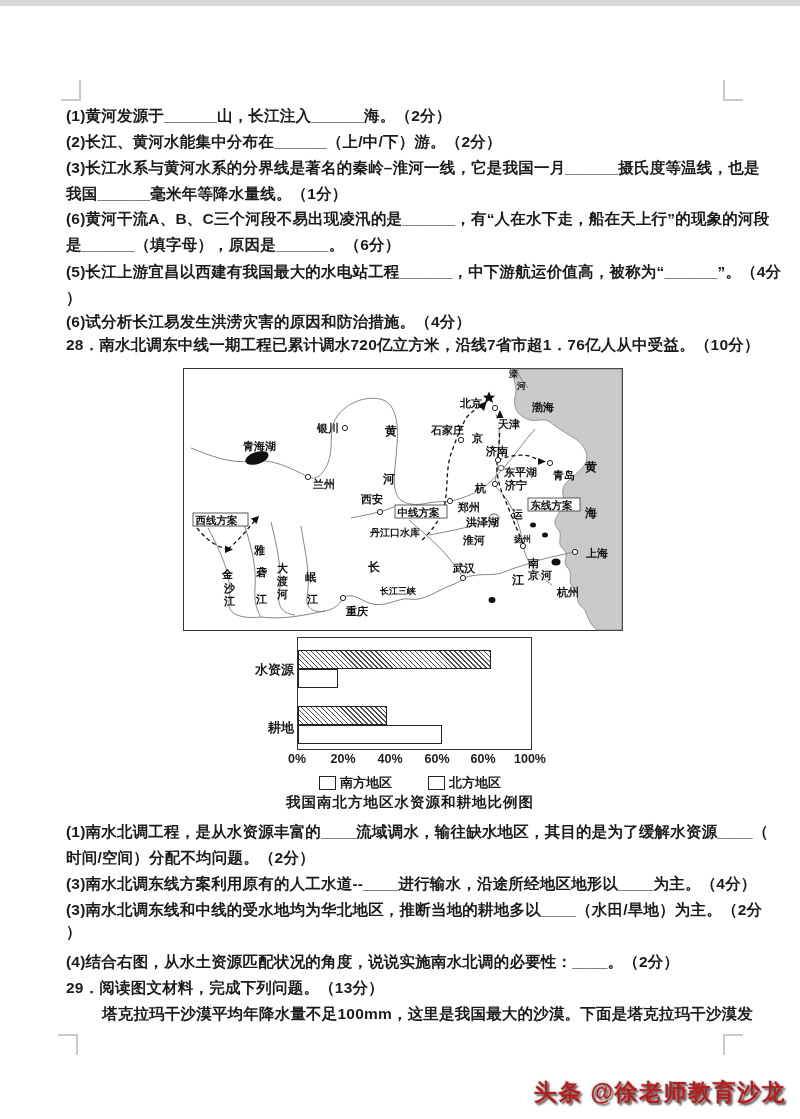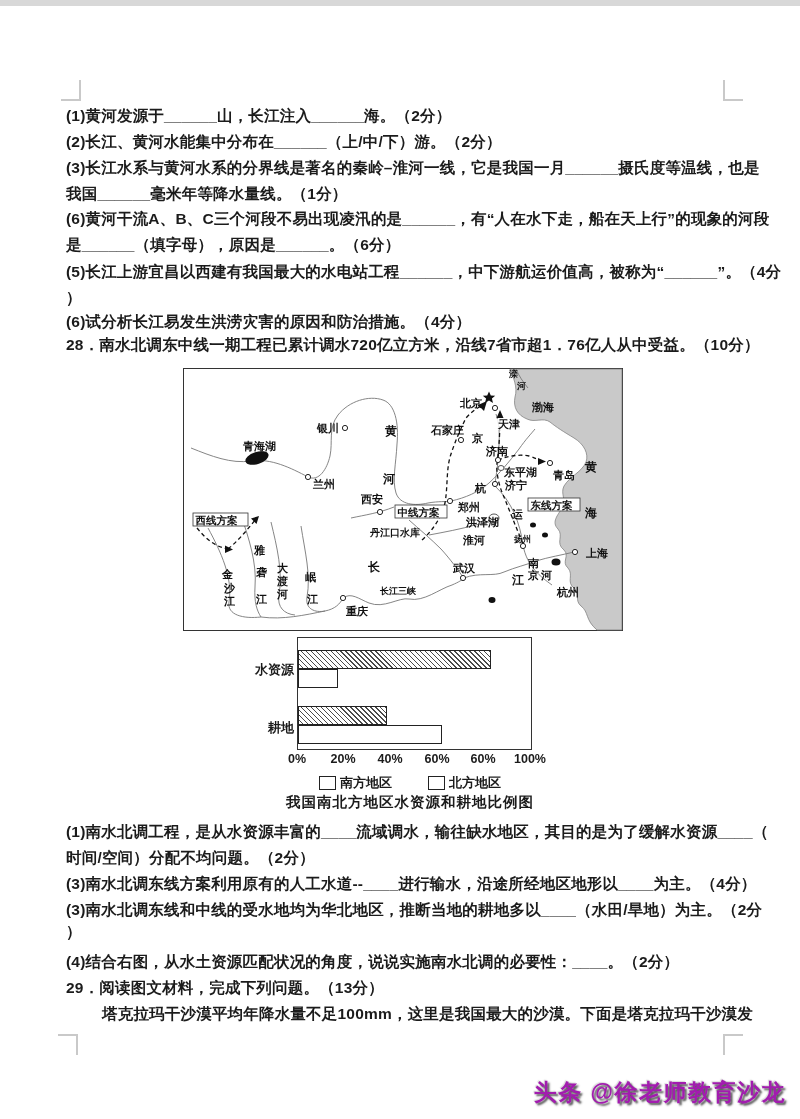--- a/index.html
+++ b/index.html
@@ -18,21 +18,21 @@
   .chartwrap{position:absolute;left:250px;top:634px;width:320px;height:180px;font-weight:600;color:#1b1b1b;}
   .plot{position:absolute;left:47px;top:3px;width:233px;height:111px;border:1px solid #333;background:#fff;}
   .bar{position:absolute;left:0;border:1px solid #222;box-sizing:border-box;background:#fff;height:19px;}
   .hatched{background:repeating-linear-gradient(45deg,#ffffff 0px,#ffffff 2.5px,#4a4a4a 2.5px,#4a4a4a 3.5px);}
   .catlab{position:absolute;left:0;width:44px;text-align:right;font-size:13px;}
   .tick{position:absolute;top:118px;transform:translateX(-50%);font-size:12.5px;}
   .legend{position:absolute;top:140px;left:0;width:320px;display:flex;justify-content:center;gap:36px;font-size:13px;}
   .legitem{display:flex;align-items:center;gap:4px;}
   .swatch{display:inline-block;width:15px;height:12px;border:1px solid #222;background:#fff;}
   .caption{position:absolute;top:159px;left:0;width:320px;text-align:center;font-size:14.5px;font-weight:700;letter-spacing:1px;}
-  .watermark{position:absolute;right:14px;top:1077px;font-size:23px;font-weight:700;color:#a21caf;
+  .watermark{position:absolute;right:14px;top:1077px;font-size:23px;font-weight:700;color:#b91c1c;
              letter-spacing:1.5px;text-shadow:2px 2px 2px rgba(70,70,70,.9),-1px -1px 1px rgba(150,150,150,.35);}
   .mp{stroke:#777;stroke-width:0.9;fill:none;}
   .mroute{stroke:#111;stroke-width:1.3;fill:none;stroke-dasharray:4,3;}
   text{fill:#111;font-weight:600;font-size:11px;font-family:"Liberation Sans","DejaVu Sans",sans-serif;}
   .t12{font-size:12px;} .t10{font-size:10px;} .t9{font-size:9px;} .t85{font-size:8.5px;}
   .boxlab{font-size:10.5px;font-weight:700;}
 </style>
 </head>
 <body>
 

